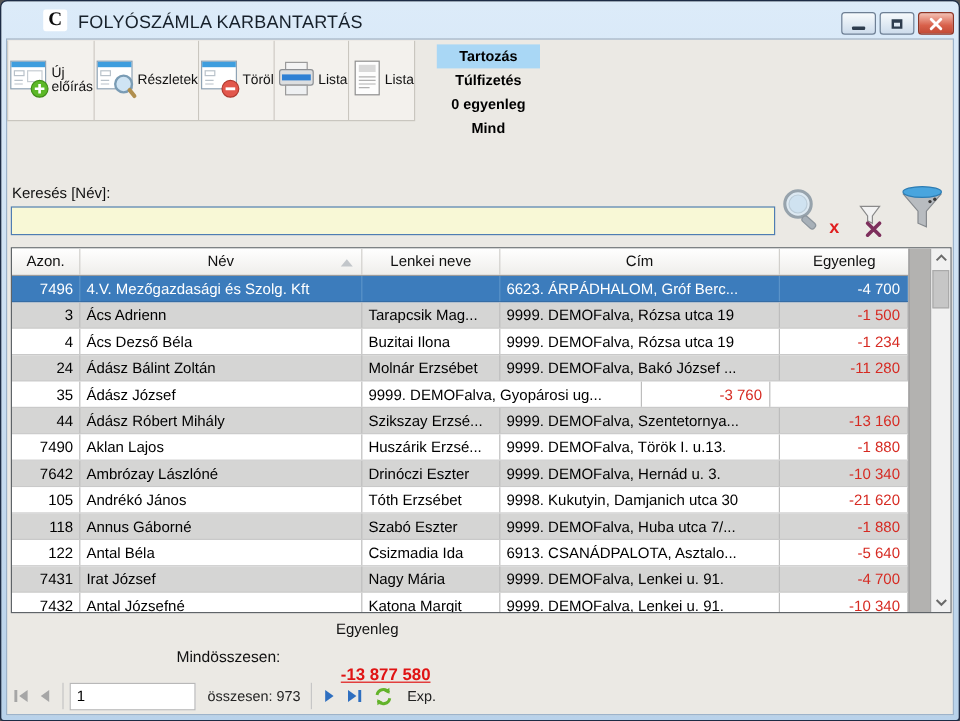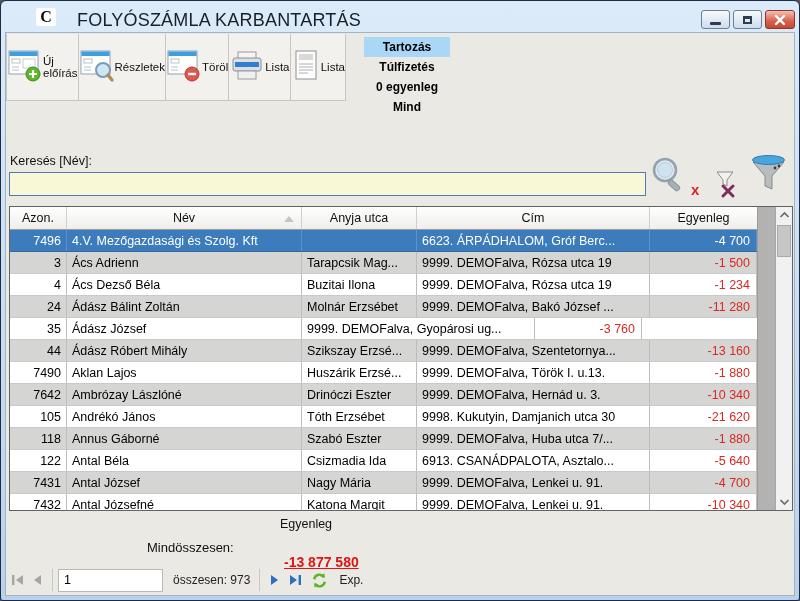--- a/index.html
+++ b/index.html
@@ -8,21 +8,21 @@
     position:relative;width:800px;height:601px;
     font-family:"Liberation Sans",sans-serif;
     background:linear-gradient(#dcebf9,#b9d2ea);
     border:1px solid #1d2c45;border-radius:6px 6px 3px 3px;overflow:hidden;
   }
   
   .titlebar{position:absolute;left:0;top:0;right:0;height:31px;}
   .app-icon{position:absolute;left:35px;top:7px;width:20px;height:18px;background:#fff;
     border-radius:2px;display:flex;align-items:center;justify-content:center;
     font-family:"Liberation Serif",serif;font-weight:bold;font-size:16px;color:#0d0d0d;line-height:1;}
-  .title-text{position:absolute;left:76px;top:9px;font-size:18px;color:#17202a;letter-spacing:.2px;}
+  .title-text{position:absolute;left:64px;top:9px;font-size:15px;color:#17202a;letter-spacing:.2px;}
   .winbtn{position:absolute;top:9px;height:19px;border:1px solid #6e7f94;border-radius:3px;
     display:flex;align-items:center;justify-content:center;}
   .winbtn.min{left:700px;width:29px;background:linear-gradient(#f7fafc,#cddcec);}
   .winbtn.max{left:732px;width:29px;background:linear-gradient(#f7fafc,#cddcec);}
   .winbtn.close{left:764px;width:30px;background:linear-gradient(#f4c1b4,#d8604a 60%,#c24a35);border-color:#8e3525;}
   .glyph-min{width:11px;height:3px;background:#2d3c4e;margin-top:8px;border-radius:1px;}
   .glyph-max{width:9px;height:8px;border:2px solid #2d3c4e;border-top-width:3px;background:transparent;}
   
   .client{position:absolute;left:4px;top:31px;right:4px;bottom:4px;background:#ebe9e4;border:1px solid #9db3ca;}
   
@@ -210,21 +210,21 @@
     </svg>
   </div>
 
   <div class="grid">
     <div class="ghead">
       <div class="hcell" style="width:57px">Azon.</div>
       <div class="hcell" style="width:235px">
           <span>Név</span>
           <span class="sort-arrow"></span>
         </div>
-      <div class="hcell" style="width:115px">Anyja utca</div>
+      <div class="hcell" style="width:115px">Lenkei neve</div>
       <div class="hcell" style="width:233px">Cím</div>
       <div class="hcell" style="width:107px;border-right:none">Egyenleg</div>
     </div>
     <div class="gbody" id="grid-body">
         <div class="trow selected">
           <div class="cell c-azon">7496</div>
           <div class="cell c-nev">4.V. Mezőgazdasági és Szolg. Kft</div>
           <div class="cell c-anyja"></div>
           <div class="cell c-cim">6623. ÁRPÁDHALOM, Gróf Berc...</div>
           <div class="cell c-egy">-4 700</div>
@@ -293,21 +293,21 @@
         </div>
         <div class="trow">
           <div class="cell c-azon">122</div>
           <div class="cell c-nev">Antal Béla</div>
           <div class="cell c-anyja">Csizmadia Ida</div>
           <div class="cell c-cim">6913. CSANÁDPALOTA, Asztalo...</div>
           <div class="cell c-egy">-5 640</div>
         </div>
         <div class="trow alt">
           <div class="cell c-azon">7431</div>
-          <div class="cell c-nev">Antal József</div>
+          <div class="cell c-nev">Irat József</div>
           <div class="cell c-anyja">Nagy Mária</div>
           <div class="cell c-cim">9999. DEMOFalva, Lenkei u. 91.</div>
           <div class="cell c-egy">-4 700</div>
         </div>
         <div class="trow">
           <div class="cell c-azon">7432</div>
           <div class="cell c-nev">Antal Józsefné</div>
           <div class="cell c-anyja">Katona Margit</div>
           <div class="cell c-cim">9999. DEMOFalva, Lenkei u. 91.</div>
           <div class="cell c-egy">-10 340</div>

